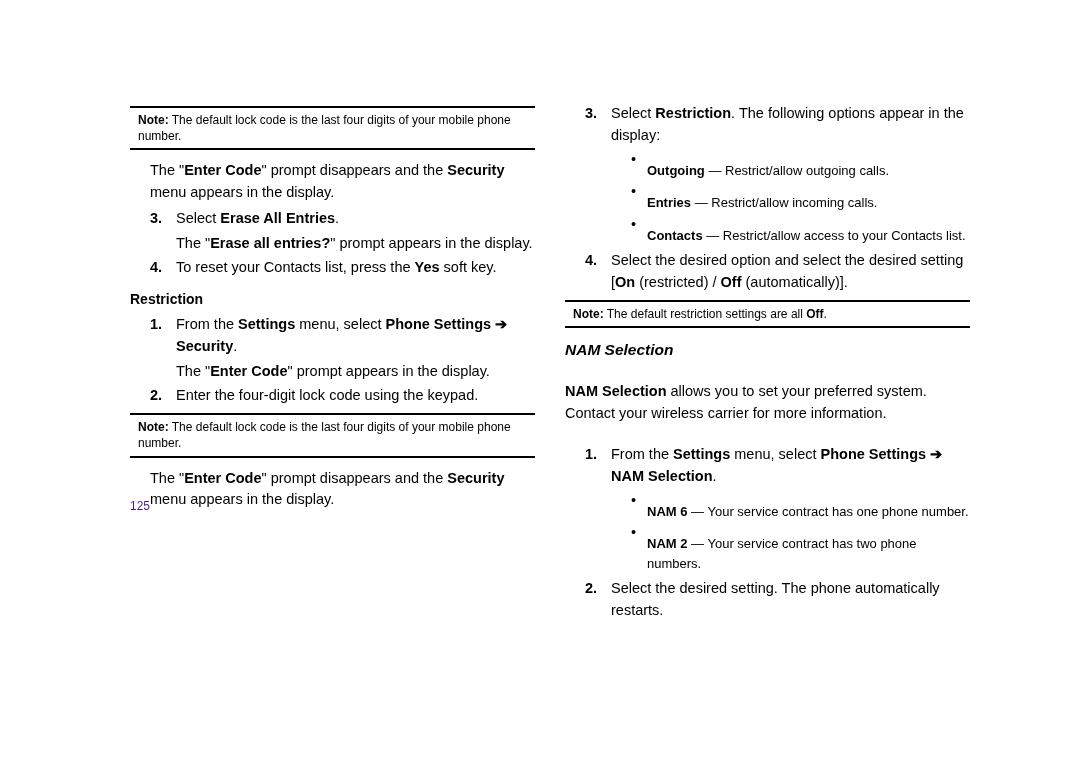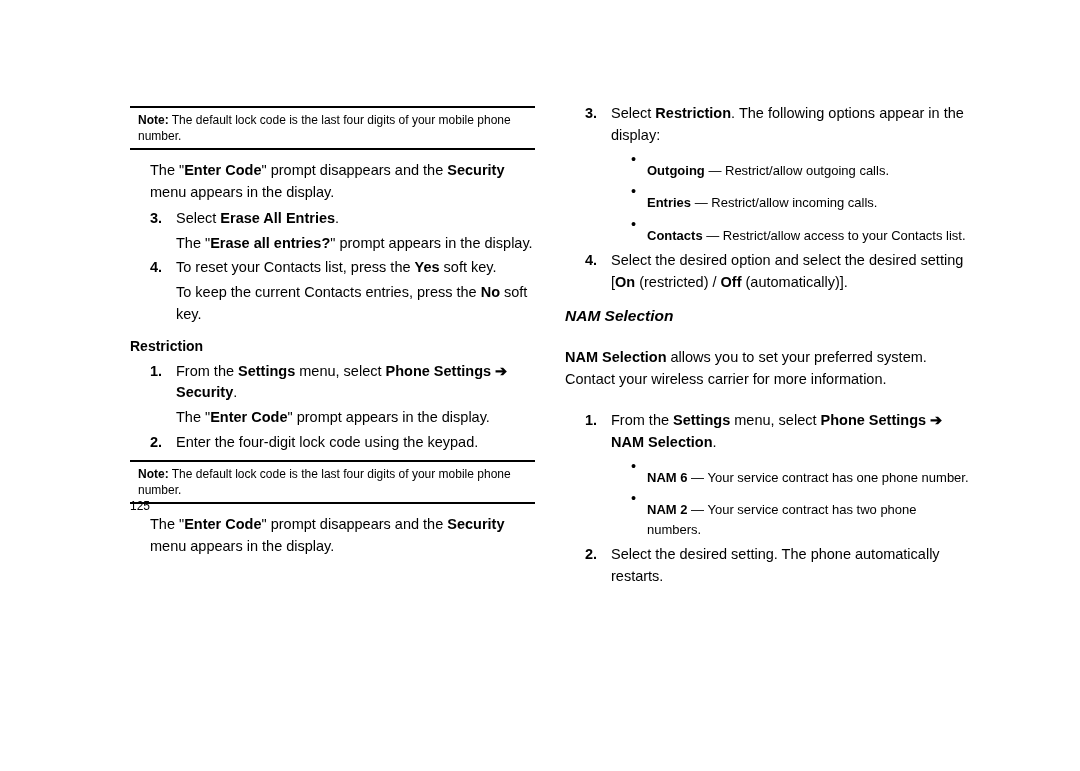--- a/index.html
+++ b/index.html
@@ -14,21 +14,21 @@
   .body{flex:1;}
   .body .sub{margin-top:3px;}
   .ul{margin:2px 0 2px 20px;}
   .uli{display:flex;margin:1px 0;}
   .dot{min-width:16px;}
   .uli .b{flex:1;font-size:13px;margin-top:12px;}
   .h5{font-family:Arial,Helvetica,sans-serif;font-weight:700;font-size:14px;margin:10px 0 4px 0;}
   .h4{font-family:Arial,Helvetica,sans-serif;font-weight:700;font-style:italic;font-size:15.5px;margin:10px 0 4px 0;}
   .p{margin:4px 0 4px 20px;}
   .p0{margin:20px 0;}
-  .pnum{position:absolute;left:130px;bottom:120px;font-size:12px;color:#000000;}
+  .pnum{position:absolute;left:130px;bottom:120px;font-size:12px;color:#4c1d95;}
   strong{font-weight:700;}
 </style>
 </head>
 <body>
 
 <div class="page">
   <div class="cols">
 
     <div class="col">
       <div class="note">
@@ -46,23 +46,20 @@
             <span>Select </span><strong>Erase All Entries</strong><span>.</span>
             <div class="sub">
               <span>The "</span><strong>Erase all entries?</strong><span>" prompt appears in the display.</span>
             </div>
           </div>
         </div>
         <div class="li">
           <div class="num">4.</div>
           <div class="body">
             <span>To reset your Contacts list, press the </span><strong>Yes</strong><span> soft key.</span>
-            <div class="sub">
-              <span>To keep the current Contacts entries, press the </span><strong>No</strong><span> soft key.</span>
-            </div>
           </div>
         </div>
       </div>
 
       <div class="h5">Restriction</div>
 
       <div class="ol">
         <div class="li">
           <div class="num">1.</div>
           <div class="body">
@@ -110,20 +107,23 @@
           </div>
         </div>
         <div class="li">
           <div class="num">4.</div>
           <div class="body">
             <span>Select the desired option and select the desired setting [</span><strong>On</strong><span> (restricted) / </span><strong>Off</strong><span> (automatically)].</span>
           </div>
         </div>
       </div>
 
+      <div class="note">
+        <b>Note:</b><span> The default restriction settings are all </span><strong>Off</strong><span>.</span>
+      </div>
 
       <div class="h4">NAM Selection</div>
       <div class="p0">
         <strong>NAM Selection</strong><span> allows you to set your preferred system. Contact your wireless carrier for more information.</span>
       </div>
 
       <div class="ol">
         <div class="li">
           <div class="num">1.</div>
           <div class="body">

